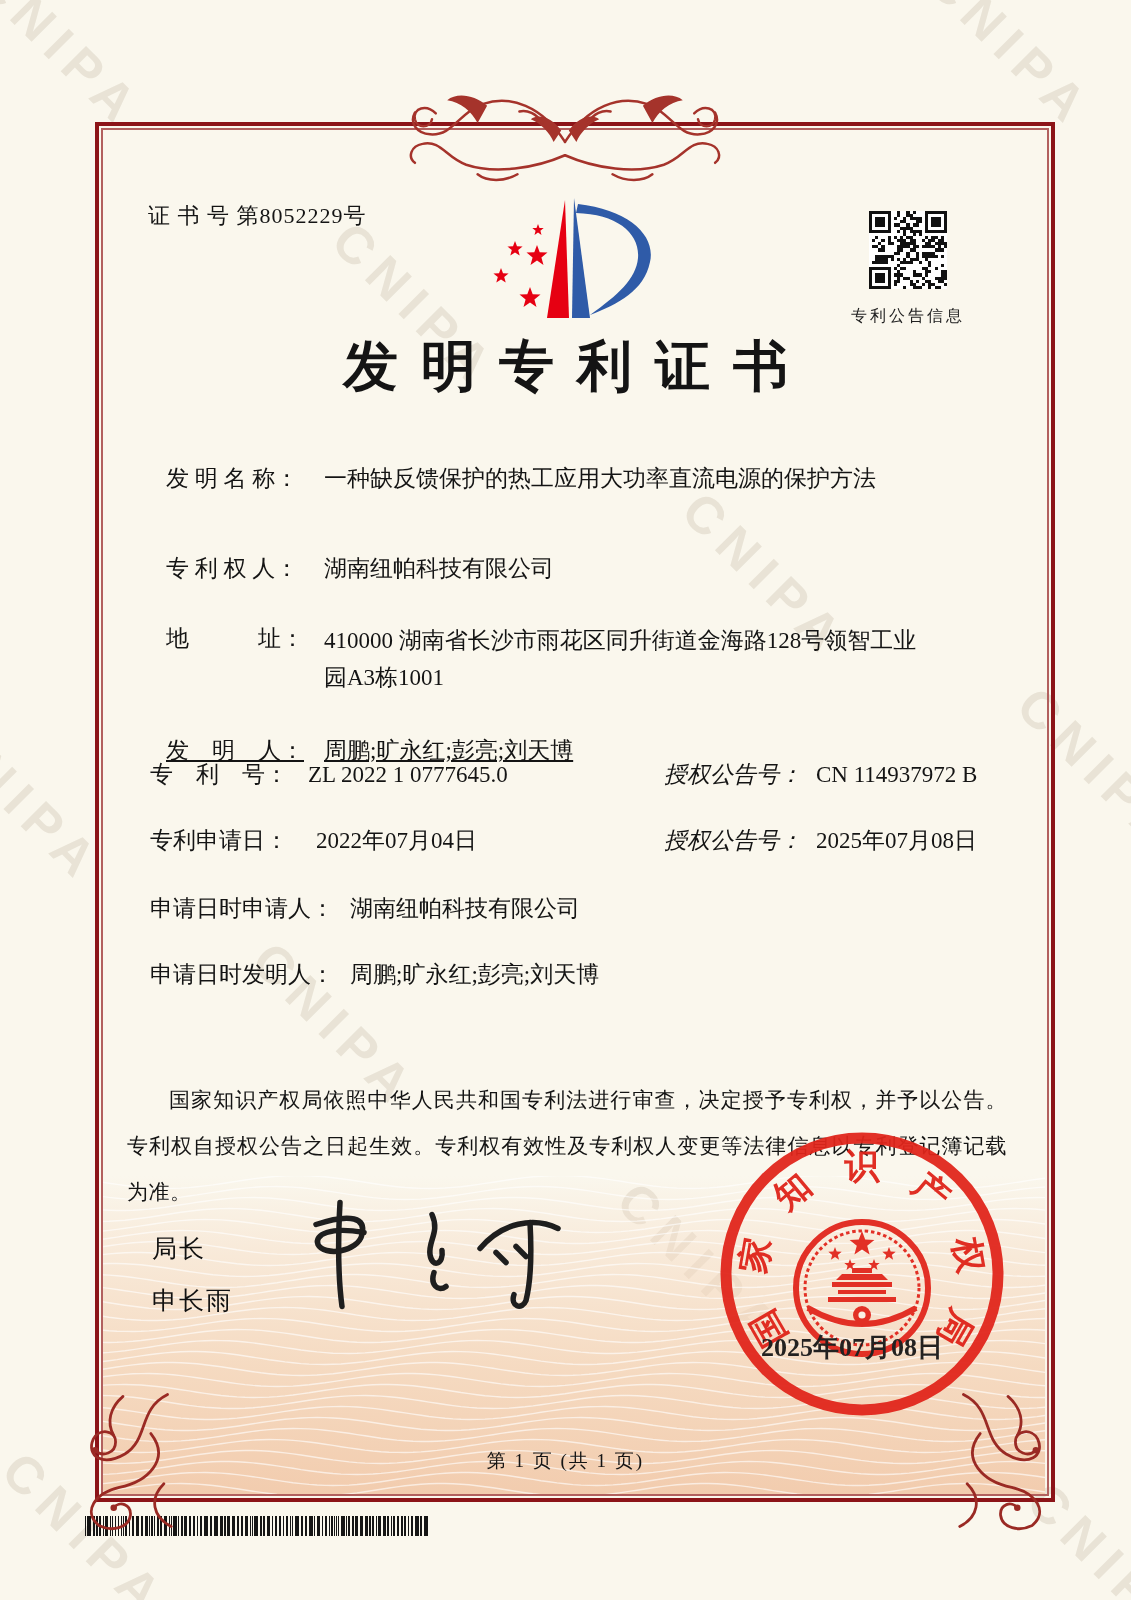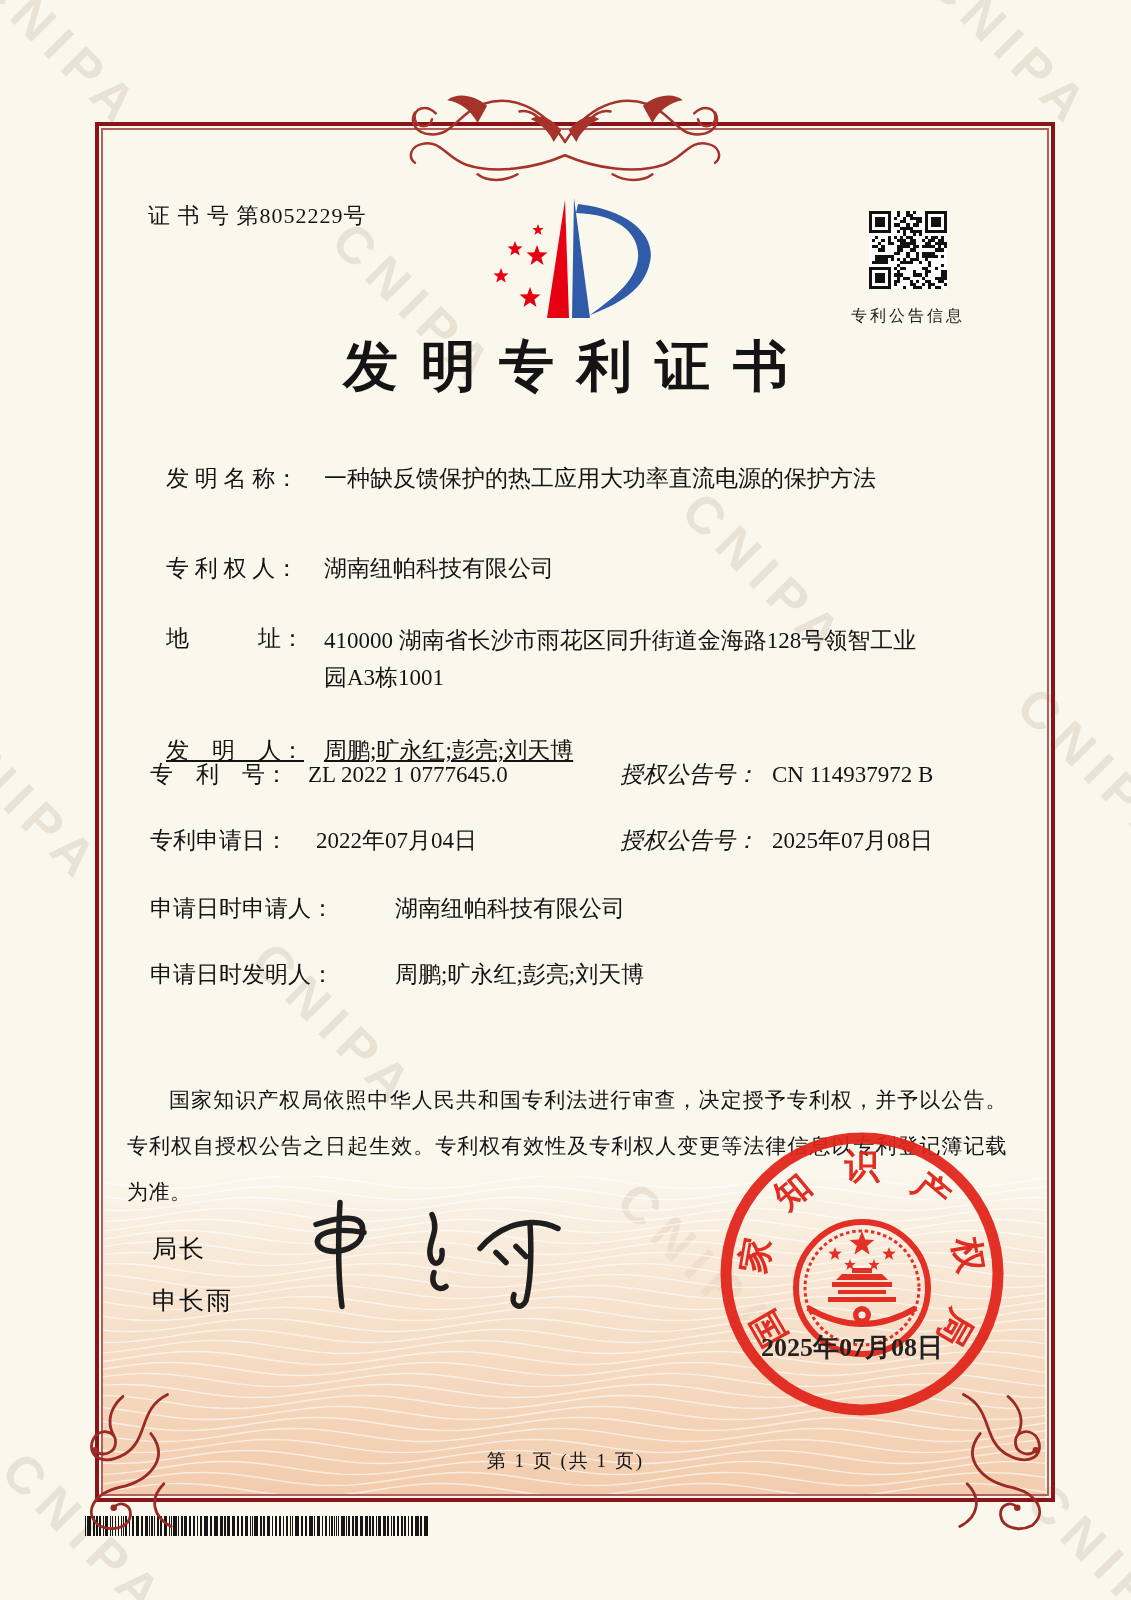--- a/index.html
+++ b/index.html
@@ -42,26 +42,26 @@
   .qr{ position:absolute; left:869px; top:211px; width:78px; height:78px; z-index:2; background:#fff; }
   .qr svg{ width:100%; height:100%; shape-rendering:crispEdges; display:block; }
   .qr-caption{ position:absolute; left:843px; top:306px; width:130px; text-align:center;
     font-size:16px; letter-spacing:3px; color:#222; z-index:2; }
   .title{ position:absolute; left:0; top:330px; width:100%; text-align:center;
     font-size:55px; font-weight:bold; letter-spacing:23px; text-indent:23px; z-index:2; }
   
   .row{ position:absolute; left:150px; display:flex; font-size:23px; line-height:34px; z-index:2;margin-left:16px; }
   .row .lbl{ flex:0 0 158px; white-space:pre; }
   .row .val{ max-width:640px; }
-  .row2{ position:absolute; left:150px; display:flex; font-size:23px; line-height:34px; z-index:2; }
+  .row2{ position:absolute; left:150px; display:flex; font-size:23px; line-height:34px; z-index:2;gap:44px; }
   .row2 .col1{ width:470px; display:flex; }
   .row2 .col1 .lbl{ flex:0 0 158px; white-space:pre; }
   .row2 .col2{ display:flex; }
   .row2 .col2 .lbl{ white-space:pre; margin-right:14px;font-style:italic; }
-  .rowc{ position:absolute; left:150px; display:flex; font-size:23px; line-height:34px; z-index:2;gap:45px; }
+  .rowc{ position:absolute; left:150px; display:flex; font-size:23px; line-height:34px; z-index:2; }
   .rowc .lbl{ white-space:pre; margin-right:16px; }
   .addr .val{ width:612px; line-height:37px; }
   
   .legal{ position:absolute; left:127px; top:1056px; width:880px; font-size:21px;
     line-height:46px; text-indent:2em; text-align:justify; letter-spacing:0.5px; z-index:2; }
   
   .director{ position:absolute; left:152px; z-index:2; font-family:"Liberation Sans", sans-serif;
     font-size:25px; letter-spacing:2px; color:#111; }
   .sig{ position:absolute; left:272px; top:1186px; z-index:2; }
   

